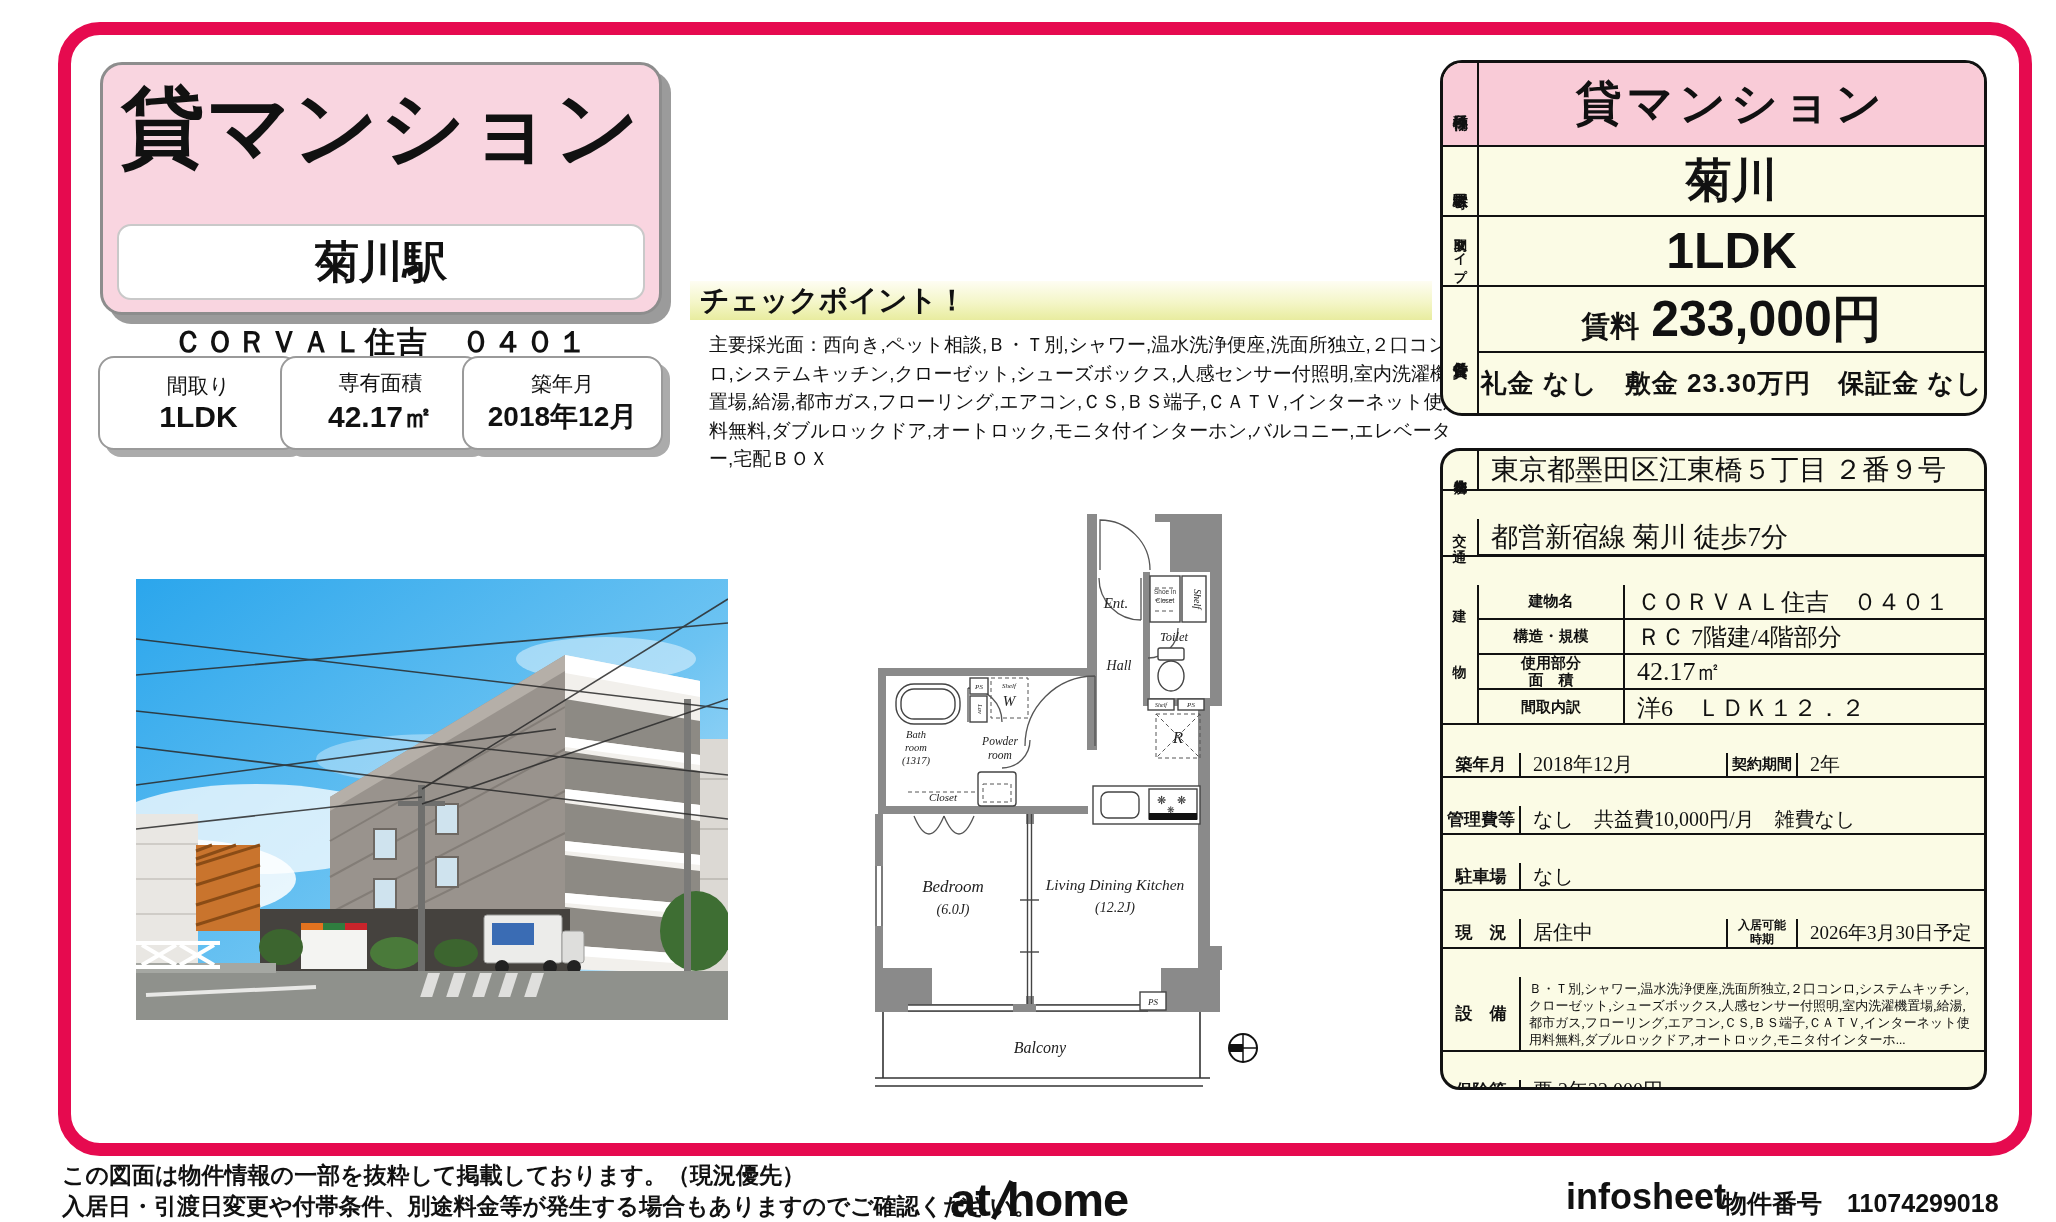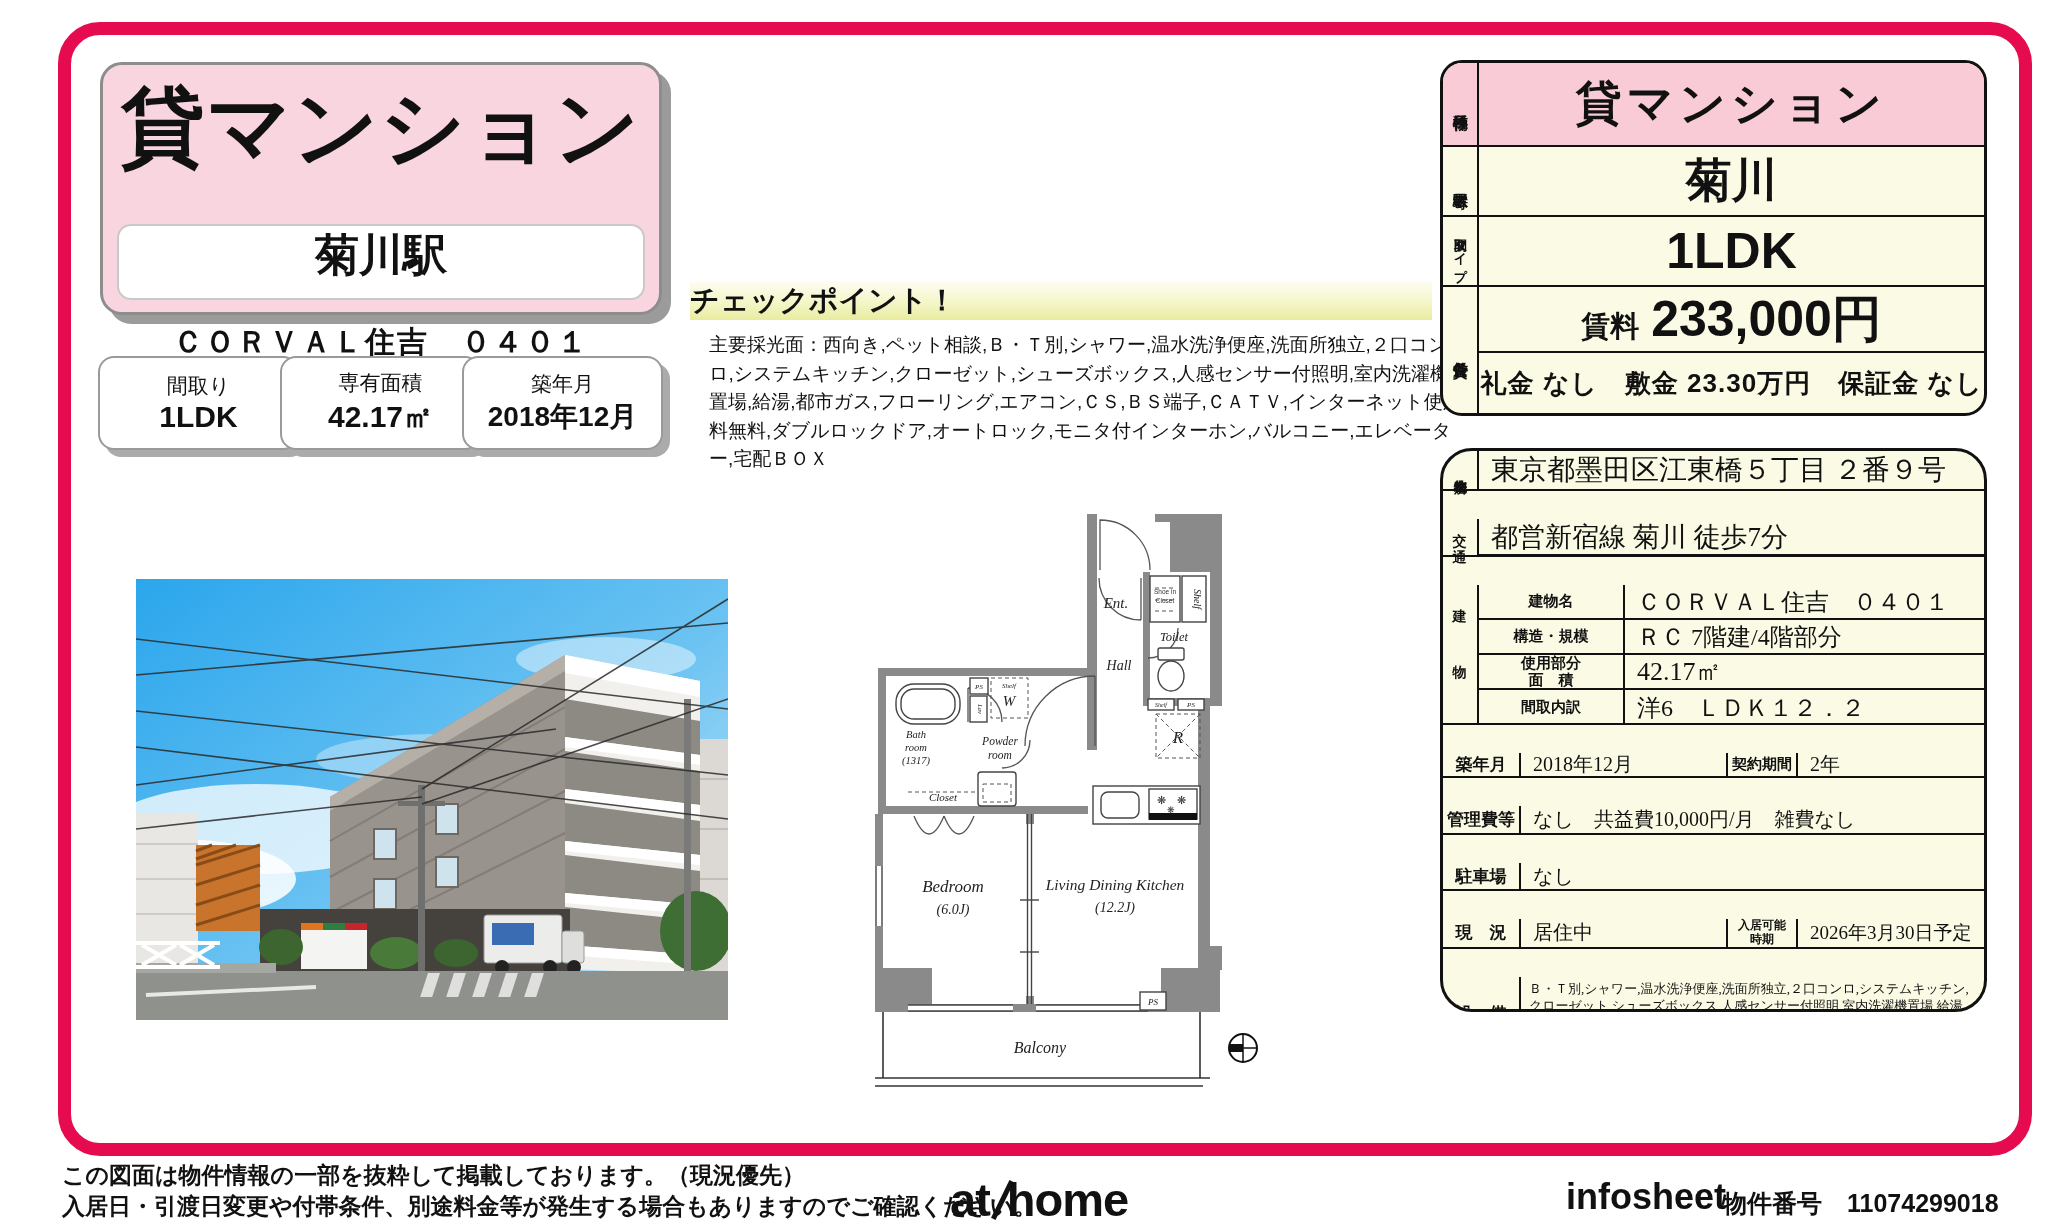--- a/index.html
+++ b/index.html
@@ -6,32 +6,32 @@
   body{background:#ffffff;font-family:"Liberation Sans","DejaVu Sans",sans-serif;color:#111;}
   #sheet{position:relative;width:2056px;height:1222px;background:#fff;overflow:hidden;}
   .abs{position:absolute;}
 
   
   #frame{left:58px;top:22px;width:1974px;height:1134px;border:13px solid #e60a4f;border-radius:42px;}
 
   
   #title-card{left:100px;top:62px;width:562px;height:253px;background:#f9d5e0;border:3px solid #8d8d8d;border-radius:22px;box-shadow:9px 9px 0 #9b9b9b;}
   #category-title{width:100%;text-align:center;font-size:84px;font-weight:900;letter-spacing:1px;line-height:1;margin-top:20px;}
-  #station-box{position:absolute;left:14px;right:14px;bottom:12px;height:76px;background:#fff;border:2px solid #c9c9c9;border-radius:14px;display:flex;justify-content:center;font-size:44px;font-weight:bold;}
+  #station-box{position:absolute;left:14px;right:14px;bottom:12px;height:76px;background:#fff;border:2px solid #c9c9c9;border-radius:14px;display:flex;align-items:center;justify-content:center;font-size:44px;font-weight:bold;}
   #building-code{left:100px;top:322px;width:562px;text-align:center;font-size:30px;font-weight:bold;letter-spacing:2px;}
 
   
   .chip{top:356px;width:201px;height:94px;background:#fff;border:2px solid #9a9a9a;border-radius:16px;box-shadow:7px 7px 0 #ababab;display:flex;flex-direction:column;align-items:center;justify-content:center;}
   .chip .cl{font-size:21px;}
   .chip .cv{font-size:30px;font-weight:bold;}
   #chip1{left:98px;} #chip2{left:280px;} #chip3{left:462px;}
   #chip3 .cv{font-size:28px;}
 
   
-  #cp-band{left:690px;top:281px;width:742px;height:39px;background:linear-gradient(180deg,#fefdf3 0%,#f4f6c8 55%,#e8ec9f 100%);display:flex;align-items:center;font-size:29px;font-weight:bold;}
+  #cp-band{left:690px;top:281px;width:742px;height:39px;background:linear-gradient(180deg,#fefdf3 0%,#f4f6c8 55%,#e8ec9f 100%);display:flex;align-items:center;font-size:29px;font-weight:bold;padding-left:10px;}
   #cp-text{left:709px;top:331px;width:754px;font-size:19px;line-height:1.5;}
 
   
   #photo{left:136px;top:579px;width:592px;height:441px;}
   #floorplan{left:850px;top:500px;width:430px;height:635px;}
 
   
   .tbl{left:1440px;width:547px;border:3px solid #111;background:#fbfbe5;overflow:hidden;}
   .bb{border-bottom:2px solid #111;}
   .br{border-right:2px solid #111;}
@@ -42,21 +42,21 @@
   #tbl-top .vl span{writing-mode:vertical-rl;text-orientation:upright;font-weight:bold;font-size:15px;}
   .pinkbg{background:#f9cbd7;}
   #pt-val{font-size:46px;font-weight:bold;letter-spacing:5px;}
   #st-val{font-size:46px;font-weight:bold;}
   #ly-val{font-size:50px;font-weight:bold;}
   #rent-row{display:flex;align-items:baseline;justify-content:center;gap:12px;}
   #rent-lbl{font-size:29px;font-weight:bold;}
   #rent-val{font-size:50px;font-weight:bold;}
   #fees-val{font-size:26px;font-weight:bold;letter-spacing:1px;}
 
-  #tbl-bottom{top:448px;height:564px;border-radius:32px;display:flex;flex-direction:column;gap:28px;}
+  #tbl-bottom{top:448px;height:642px;border-radius:20px;display:flex;flex-direction:column;gap:28px;}
   .row{display:flex;width:100%;}
   .vcol{width:36px;border-right:2px solid #111;display:flex;align-items:center;justify-content:center;}
   .vcol span{writing-mode:vertical-rl;text-orientation:upright;font-weight:bold;font-size:14px;}
   .ll{width:78px;border-right:2px solid #111;font-weight:bold;font-size:17px;display:flex;align-items:center;justify-content:center;flex:none;}
   .lv{font-family:"Liberation Serif","DejaVu Serif",serif;display:flex;align-items:center;padding:0 12px;flex:1;}
   .w207{width:207px;flex:none;}
   .w70{width:70px;flex:none;font-size:15px;}
   #rowA{height:69px;} #rowB{height:68px;} #rowC{height:140px;}
   #rowD{height:25px;} #rowE{height:32px;} #rowF{height:28px;}
   #rowG{height:30px;} #rowH{height:75px;} #rowI{height:24px;} #rowJ{flex:1;}

